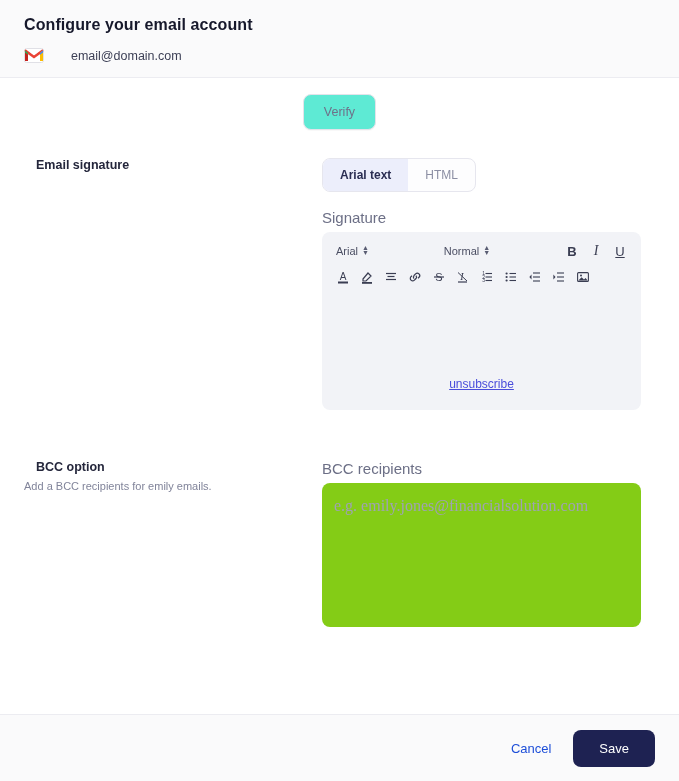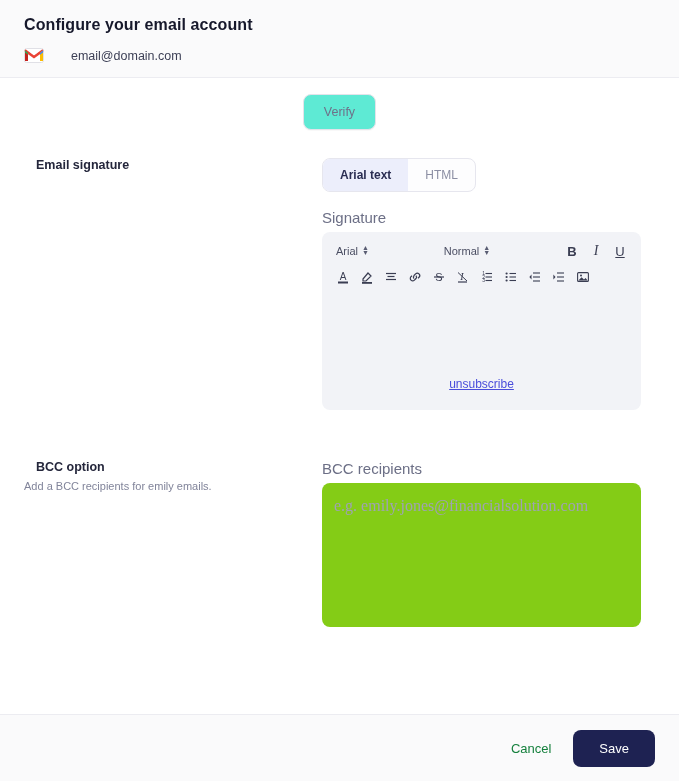--- a/index.html
+++ b/index.html
@@ -207,21 +207,21 @@
     display: flex;
     align-items: center;
     justify-content: flex-end;
     gap: 18px;
     padding: 0 24px;
   }
   .cancel-btn {
     background: transparent;
     border: none;
     font-size: 13px;
-    color: #15803d;
+    color: #1d4ed8;
     cursor: pointer;
     font-family: inherit;
     padding: 8px 4px;
     text-align: right;
   }
   .save-btn {
     background: #1e2252;
     color: #ffffff;
     border: none;
     border-radius: 8px;

